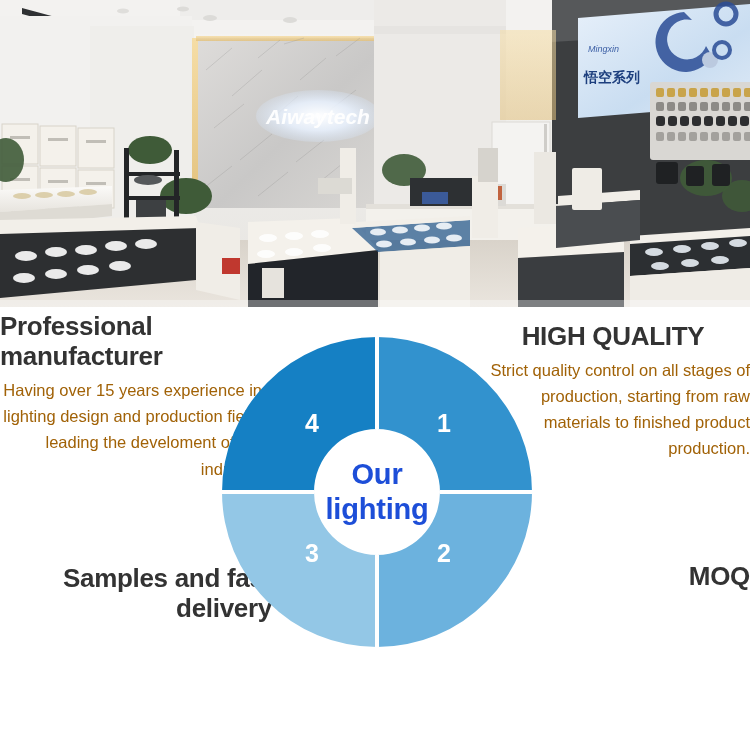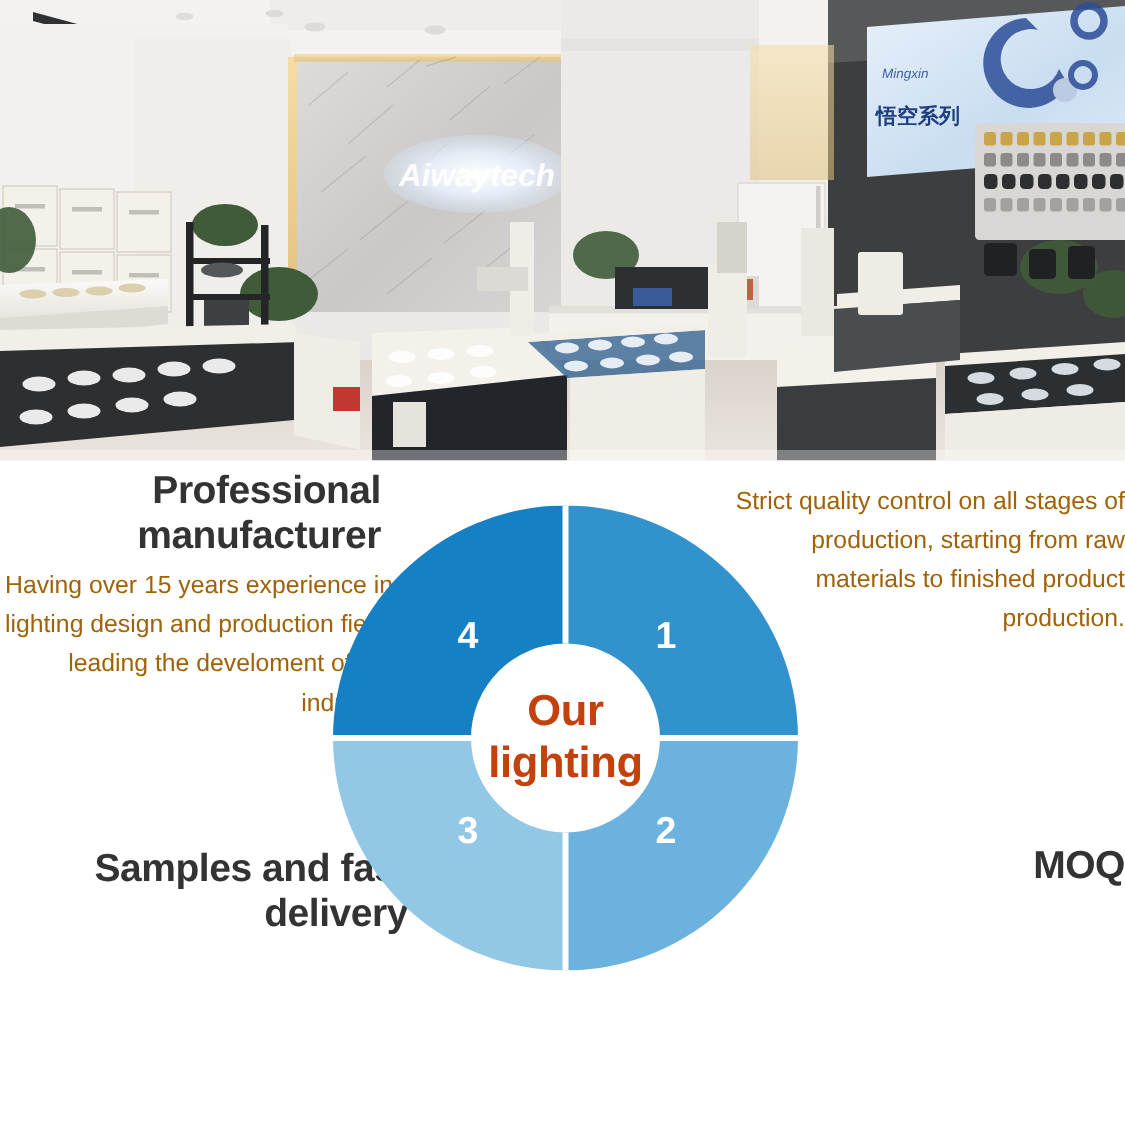--- a/index.html
+++ b/index.html
@@ -50,21 +50,21 @@
     width: 310px; height: 310px;
     display: flex;
     flex-direction: column;
     align-items: center;
     justify-content: center;
     pointer-events: none;
   }
   .donut-center-text .line {
     font-size: 29px;
     font-weight: bold;
-    color: #c2410c;
+    color: #1d4ed8;
     line-height: 1.22;
     letter-spacing: -0.2px;
     text-align: center;
   }
   .seg-num {
     font-size: 25px;
     font-weight: bold;
     fill: #ffffff;
   }
 
@@ -79,21 +79,21 @@
     letter-spacing: -0.3px;
   }
   .quad p {
     margin: 0;
     font-size: 16.5px;
     color: #a16207;
     line-height: 1.58;
   }
 
   .quad-tl { left: 0px;   top: 4px;   width: 262px; text-align: right; }
-  .quad-tl h3 { text-align: right; padding-right: 8px; padding-left: 24px; }
+  .quad-tl h3 { text-align: left; padding-right: 8px; }
   .quad-tr { left: 476px; top: 14px;  width: 274px; text-align: right; padding-right: 8px;}
   .quad-tr h3 { text-align: center; }
   .quad-bl { left: 0px;   top: 256px; width: 282px; text-align: right; margin-left: 32px; }
   .quad-bl h3 { text-align: right; padding-right: 42px; }
   .quad-br { left: 508px; top: 254px; width: 242px; text-align: right; padding-right: 8px;}
   .quad-br h3 { text-align: right; padding-left: 8px; }
 </style>
 </head>
 <body>
 
@@ -390,20 +390,21 @@
 </div>
 
 <div class="infographic">
 
   <div class="quad quad-tl">
     <h3>Professional manufacturer</h3>
     <p>Having over 15 years experience in lighting design and production field, leading the develoment of the industry.</p>
   </div>
 
   <div class="quad quad-tr">
+    <h3>HIGH QUALITY</h3>
     <p>Strict quality control on all stages of production, starting from raw materials to finished product production.</p>
   </div>
 
   <div class="quad quad-bl">
     <h3>Samples and fast delivery</h3>
   </div>
 
   <div class="quad quad-br">
     <h3>MOQ</h3>
   </div>

